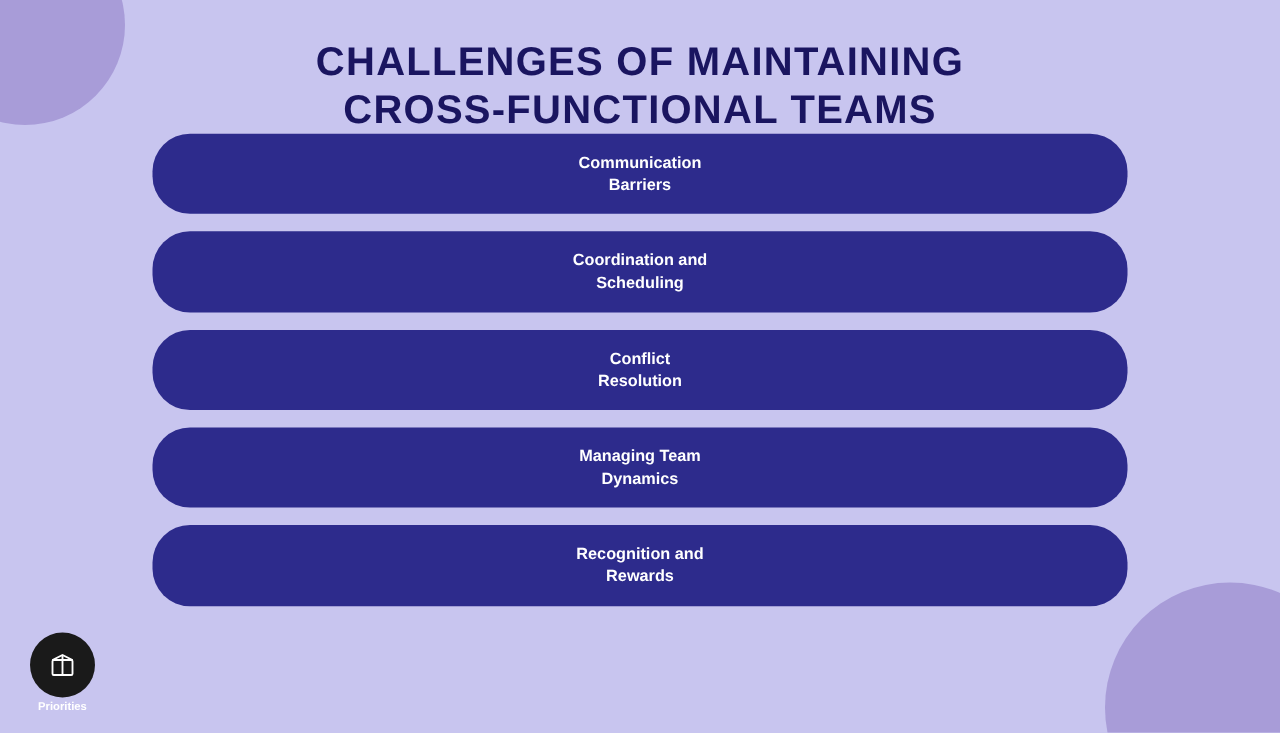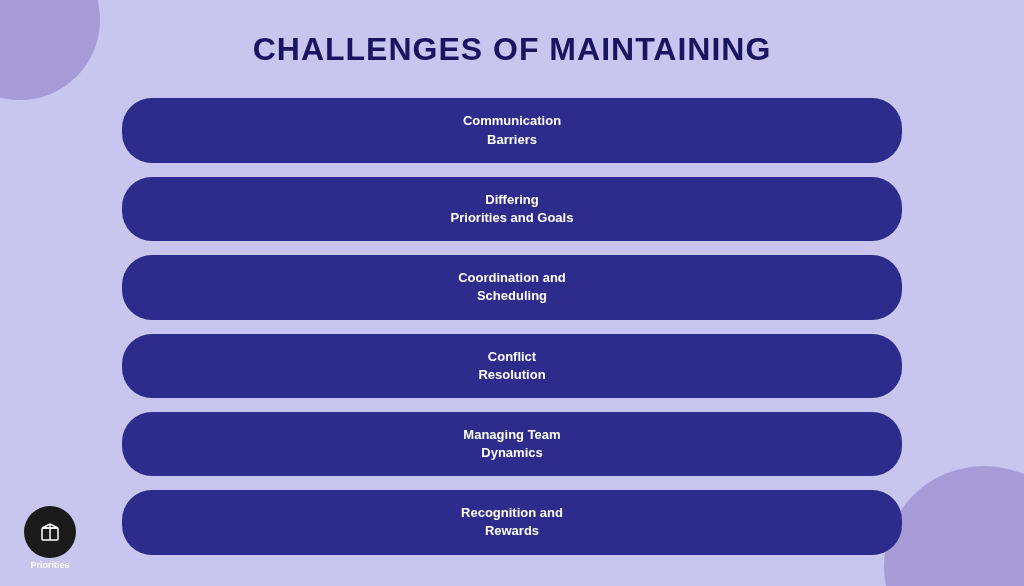--- a/index.html
+++ b/index.html
@@ -48,21 +48,20 @@
     }
 
     .title {
       text-align: center;
       color: #1a1560;
       font-size: 32px;
       font-weight: 900;
       text-transform: uppercase;
       letter-spacing: 1px;
       line-height: 1.2;
-      margin-bottom: 30px;
       font-family: 'Arial Black', Arial, sans-serif;
     }
 
     .cards-grid {
       display: grid;
       grid-template-columns: 1fr;
       gap: 14px 80px;
       width: 100%;
       max-width: 780px;
     }
@@ -117,27 +116,27 @@
   </style>
 </head>
 <body>
 
 <div class="bg-decoration bg-top-left"></div>
 <div class="bg-decoration bg-bottom-right"></div>
 
 <div class="container">
   <h1 class="title">
     <span>CHALLENGES OF MAINTAINING</span><br>
+    <span>CROSS-FUNCTIONAL TEAMS</span>
   </h1>
 
   <div class="cards-grid">
 
     <div class="card">Communication<br>Barriers</div>
 
-    <div class="card">Differing<br>Priorities and Goals</div>
 
     <div class="card">Coordination and<br>Scheduling</div>
 
     <div class="card">Conflict<br>Resolution</div>
     <div class="card">Managing Team<br>Dynamics</div>
 
     <div class="card">Recognition and<br>Rewards</div>
   </div>
 </div>
 

